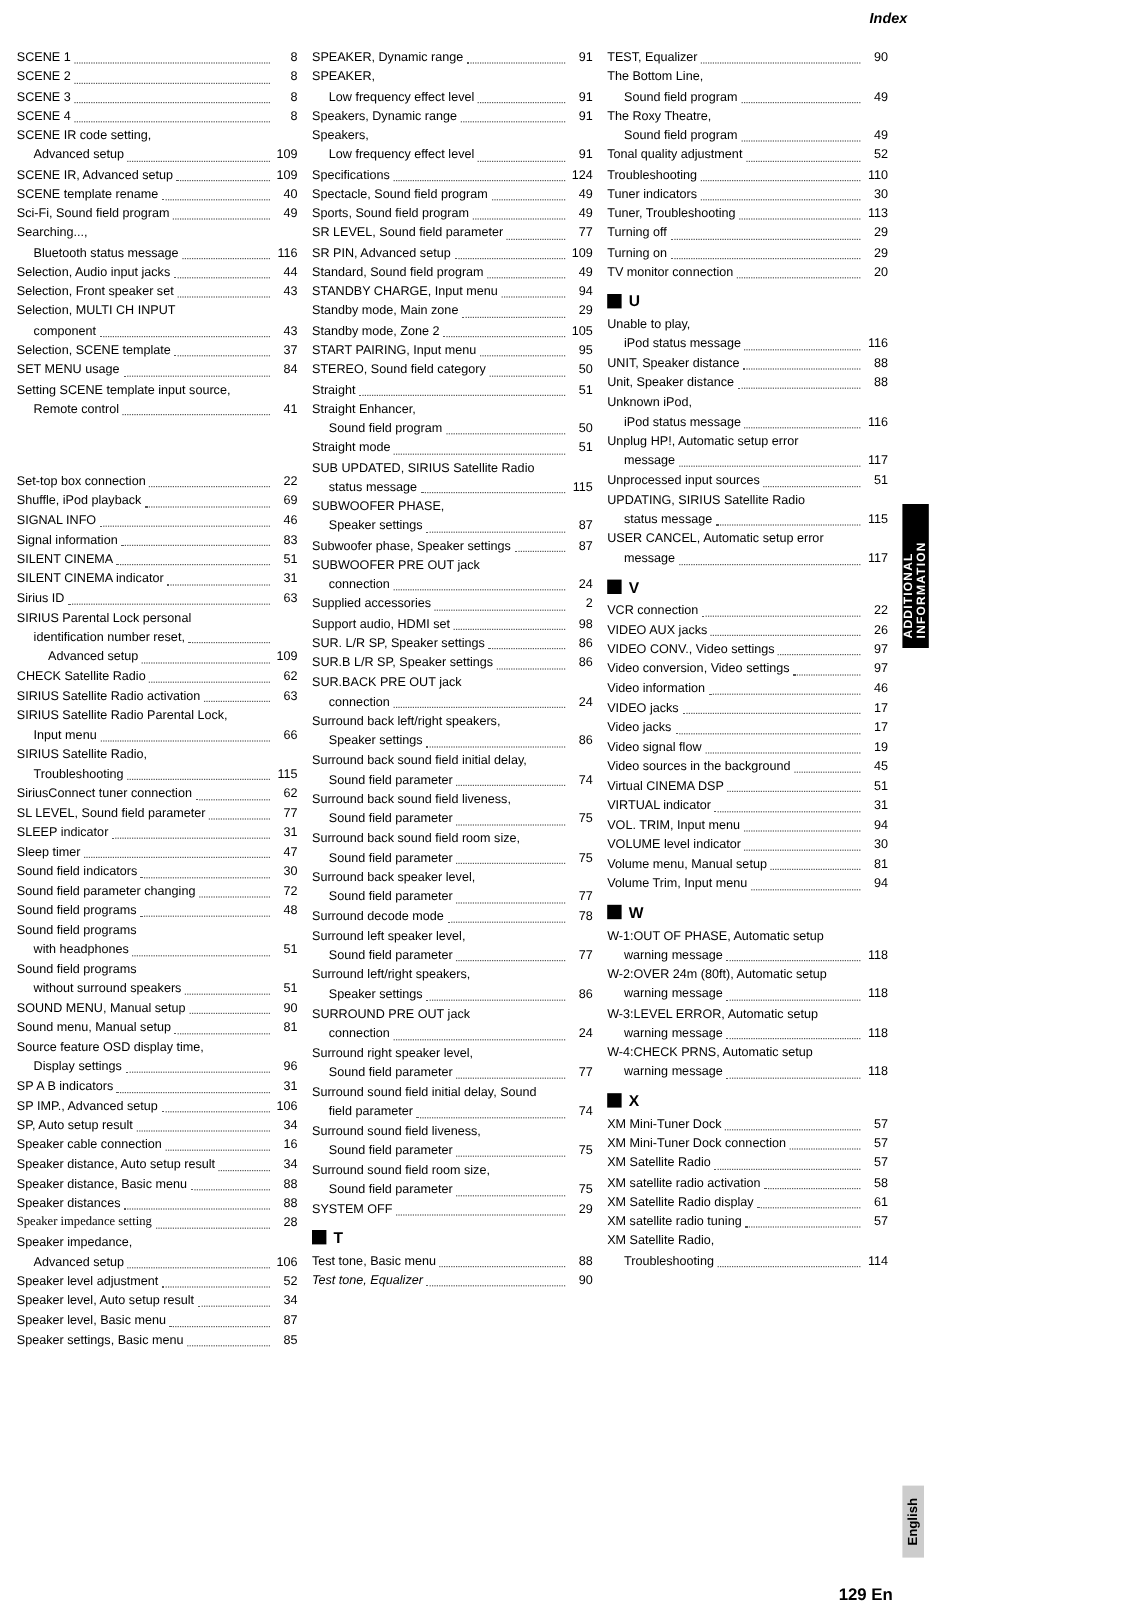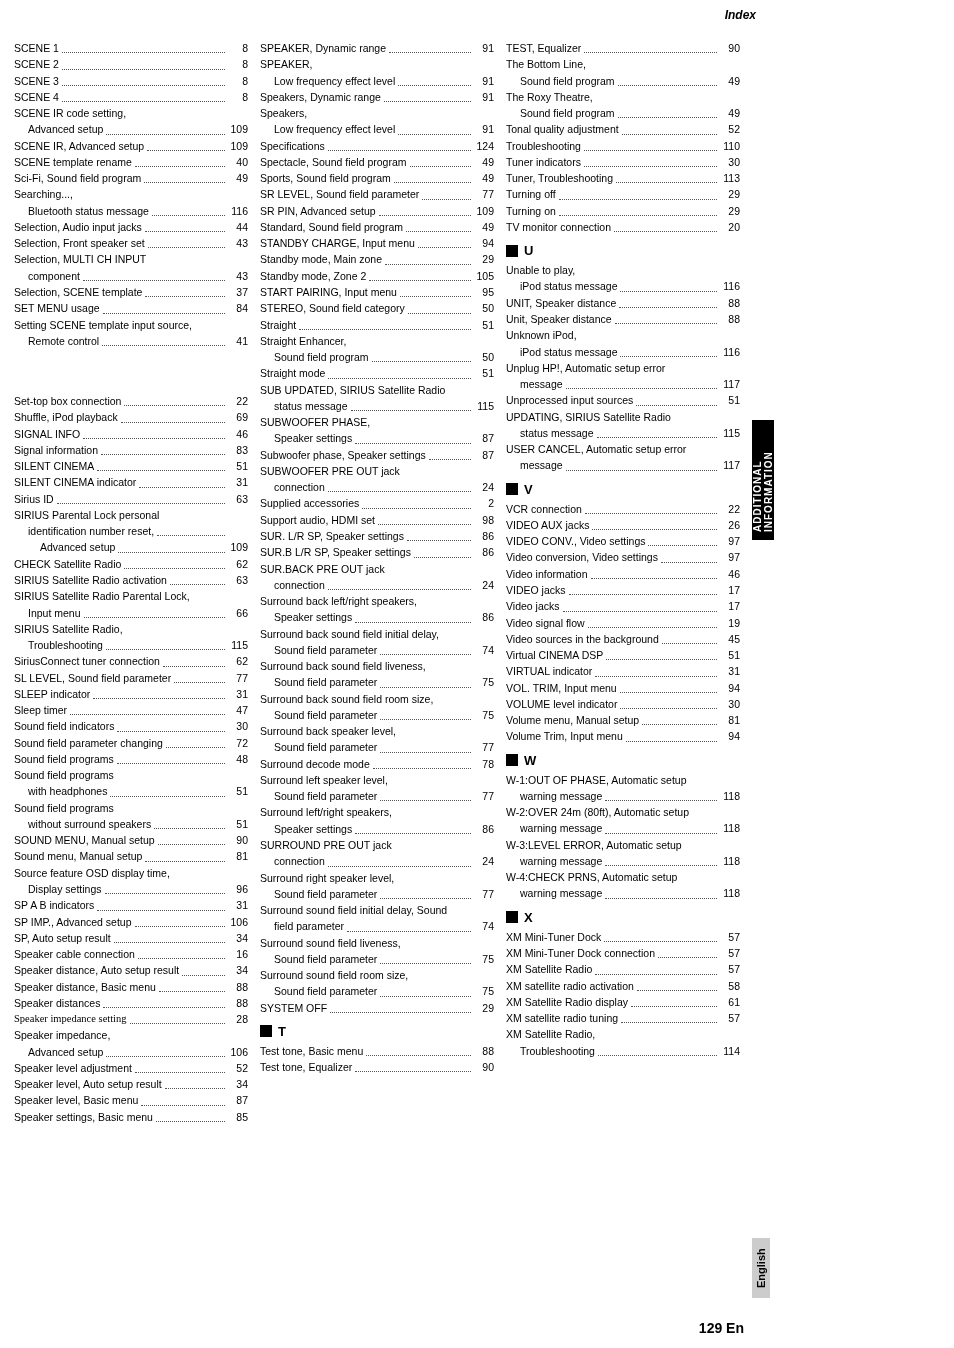--- a/index.html
+++ b/index.html
@@ -697,21 +697,21 @@
         <div class="section-header">
           <span class="sq"></span>
           <span>T</span>
         </div>
         <div class="entry-row">
           <span style="white-space: nowrap;">Test tone, Basic menu</span>
           <span class="dots"></span>
           <span class="page-num">88</span>
         </div>
         <div class="entry-row">
-          <span style="white-space: nowrap;">Test tone, Equalizer</span>
+          <span style="white-space: nowrap; font-style: italic;">Test tone, Equalizer</span>
           <span class="dots"></span>
           <span class="page-num">90</span>
         </div>
       </div>
 
     <div class="col" id="col3">
         <div class="entry-row">
           <span style="white-space: nowrap;">TEST, Equalizer</span>
           <span class="dots"></span>
           <span class="page-num">90</span>

